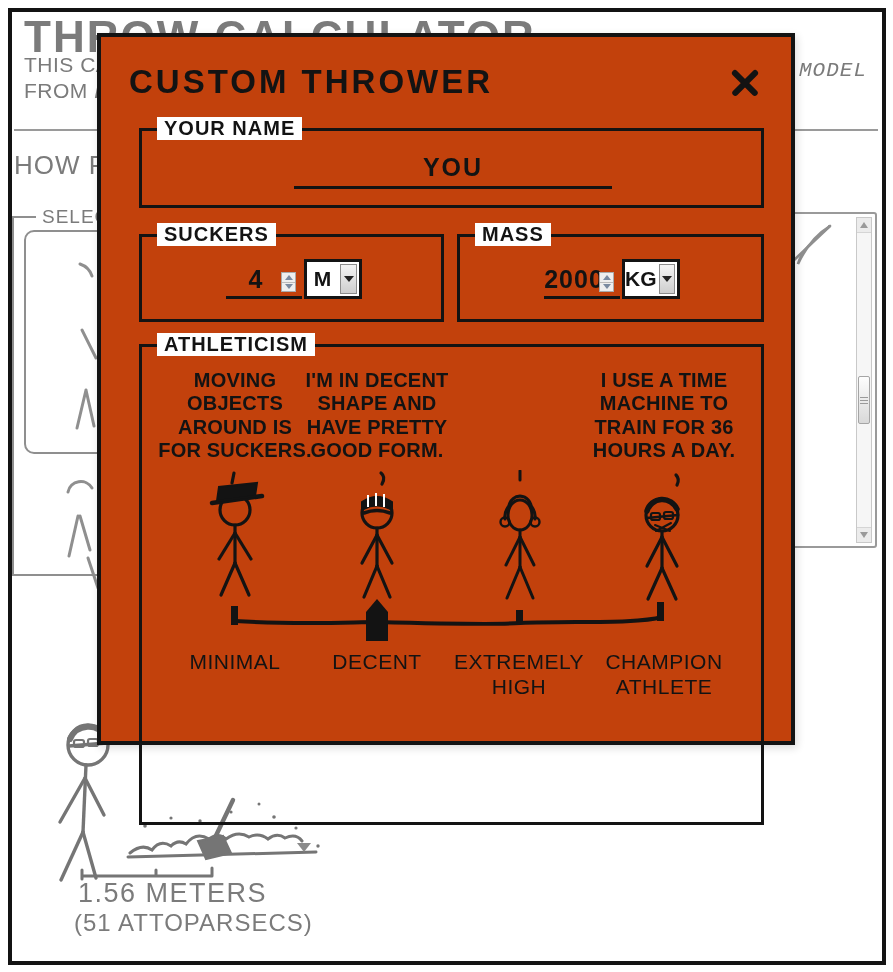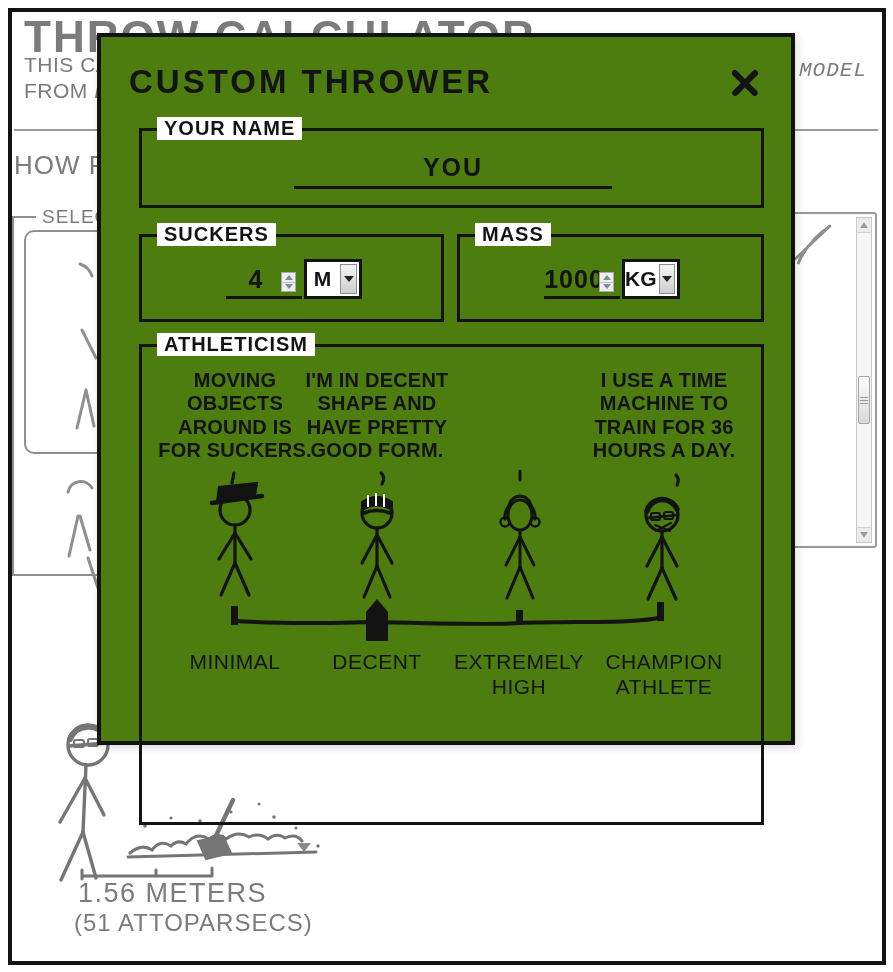--- a/index.html
+++ b/index.html
@@ -38,21 +38,21 @@
             border-bottom:6px solid #9a9a9a;}
   .tri-down-g{width:0;height:0;border-left:4px solid transparent;border-right:4px solid transparent;
               border-top:6px solid #9a9a9a;}
   .chev{position:absolute;left:297px;top:843px;width:0;height:0;z-index:2;
         border-left:7px solid transparent;border-right:7px solid transparent;border-top:9px solid #8a8a8a;}
   .scale-l1{left:78px;top:878px;font-size:27px;letter-spacing:1.5px;white-space:nowrap;}
   .scale-l2{left:74px;top:909px;font-size:24px;letter-spacing:1px;white-space:nowrap;}
   .bg-svg{position:absolute;z-index:2;}
 
   
-  .modal{position:absolute;left:97px;top:33px;width:698px;height:712px;background:#4d7c0f;
+  .modal{position:absolute;left:97px;top:33px;width:698px;height:712px;background:#c2410c;
          border:4px solid #131313;z-index:10;box-shadow:2px 3px 8px rgba(0,0,0,.14);}
   .m-title{position:absolute;left:28px;top:26px;font-size:33px;font-weight:600;letter-spacing:3px;white-space:nowrap;}
   .m-close{position:absolute;right:26px;top:26px;width:40px;height:40px;cursor:pointer;}
   .x-icon{position:absolute;inset:0;}
   .x-icon i{position:absolute;left:3px;top:17px;width:34px;height:5.5px;background:#131313;border-radius:3px;}
   .x-icon i.a{transform:rotate(45deg);}
   .x-icon i.b{transform:rotate(-45deg);}
 
   .fs{position:absolute;border:3px solid #131313;}
   .legend{position:absolute;top:-14px;left:15px;background:#fff;padding:0 7px;font-size:20px;
@@ -210,21 +210,21 @@
         <span class="unit-val">M</span>
         <span class="dd-btn">
             <i class="tri-down dark"></i>
           </span>
       </div>
     </div>
 
     <div class="fs mass-fs">
       <span class="legend">MASS</span>
       <div class="num-wrap">
-        <span class="num">1000</span>
+        <span class="num">2000</span>
         <span class="spinner">
           <span class="spin-btn">
               <i class="tri-up"></i>
             </span>
           <span class="spin-btn">
               <i class="tri-down"></i>
             </span>
         </span>
       </div>
       <div class="unit-select">

